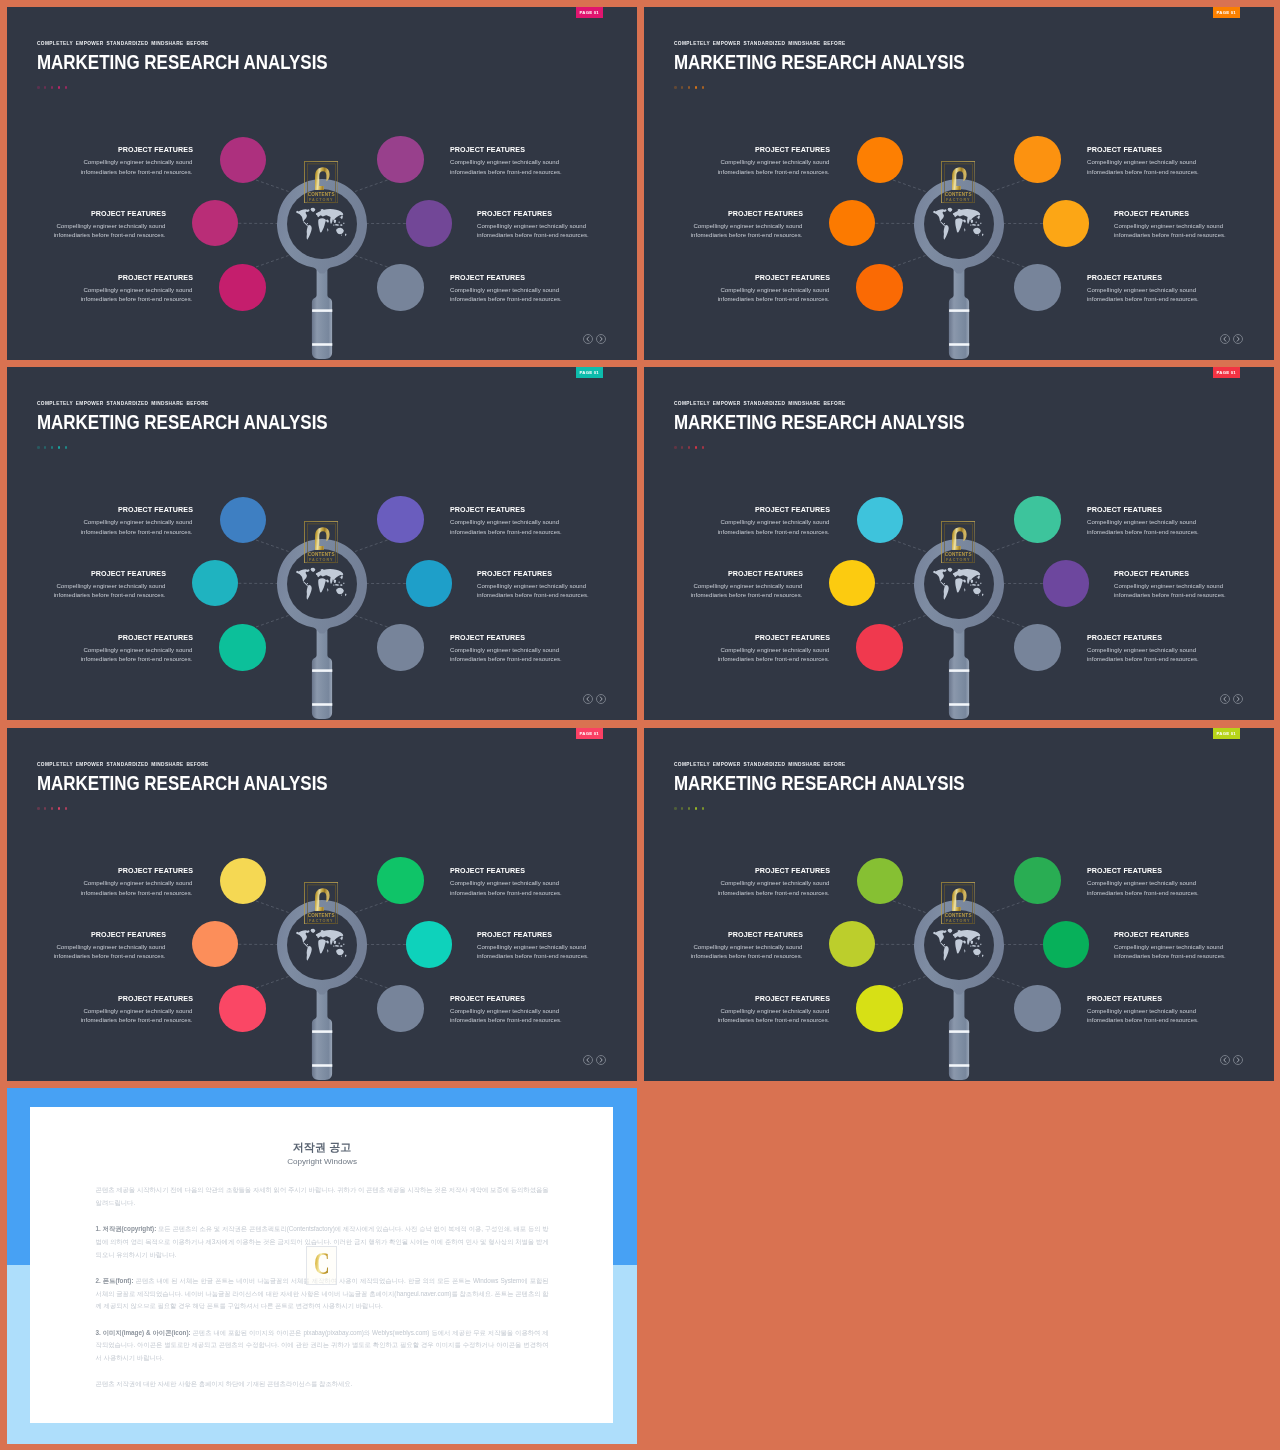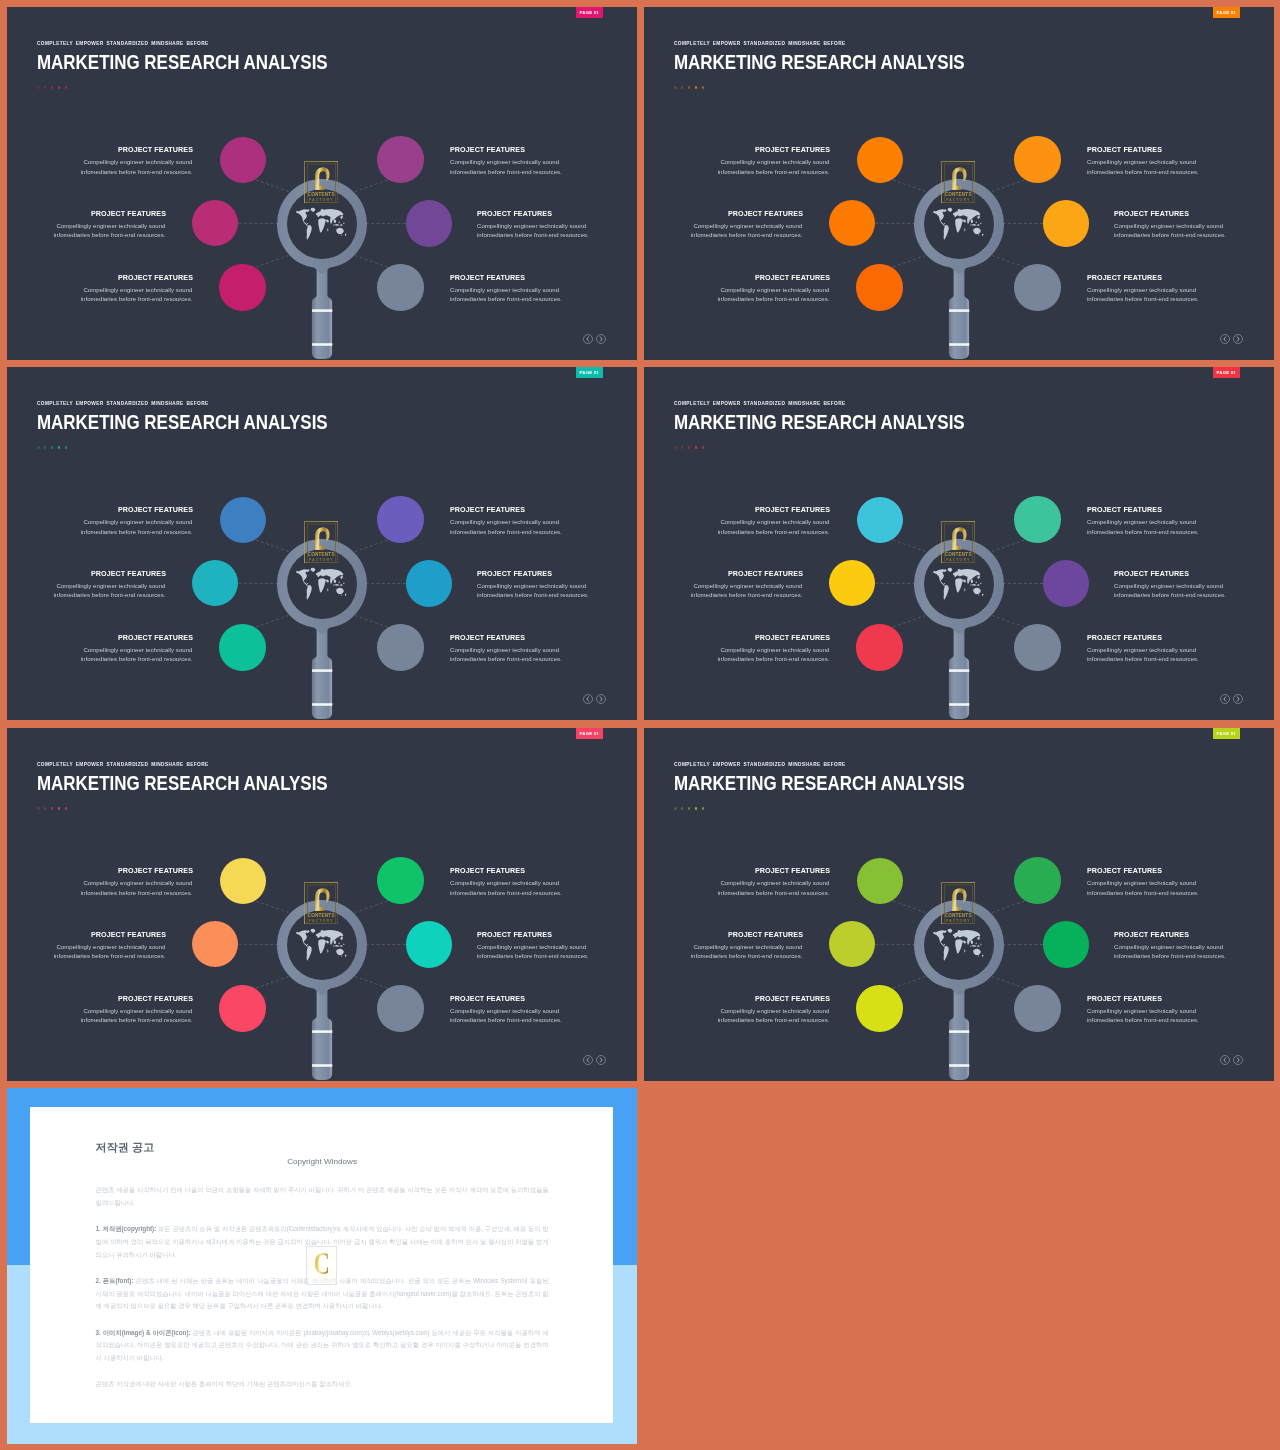--- a/index.html
+++ b/index.html
@@ -62,21 +62,21 @@
   
   .glass{position:absolute;left:0;top:0;}
 
   
   .wm{position:absolute;left:297px;top:154px;width:34.4px;height:42.4px;opacity:.88;}
 
   
   .notice{position:absolute;left:7px;top:1088px;width:630px;height:356px;background:#47A1F4;}
   .notice .lower{position:absolute;left:0;top:177px;width:100%;height:179px;background:#AEDEFB;}
   .doc{position:absolute;left:23px;top:19px;width:583px;height:316px;background:#FFFFFF;}
-  .doc h1{margin:0;font-size:11.0px;font-weight:700;color:#5A6472;text-align:left;
+  .doc h1{margin:0;font-size:11.0px;font-weight:700;color:#5A6472;text-align:center;
           letter-spacing:.1px;line-height:14px;}
   .doc h2{margin:3.4px 0 0;font-size:8.1px;font-weight:400;color:#6F7884;text-align:center;line-height:10px;}
   .doc p{margin:0;font-size:6.35px;line-height:12.55px;color:#C2C8D0;letter-spacing:-.04px;
          text-align:justify;}
   .doc b{font-weight:700;color:#8D949D;}
   .docwm{position:absolute;left:275.5px;top:139px;width:31.6px;height:39.4px;
          border:.75px solid #E2E5EA;box-sizing:border-box;background:rgba(255,254,246,.55);}
   .docwm .cmark{position:absolute;left:0;right:0;top:1.5px;text-align:center;
          font-family:"Liberation Serif",serif;font-size:31px;font-weight:700;line-height:30px;
          transform:scaleX(.70);

